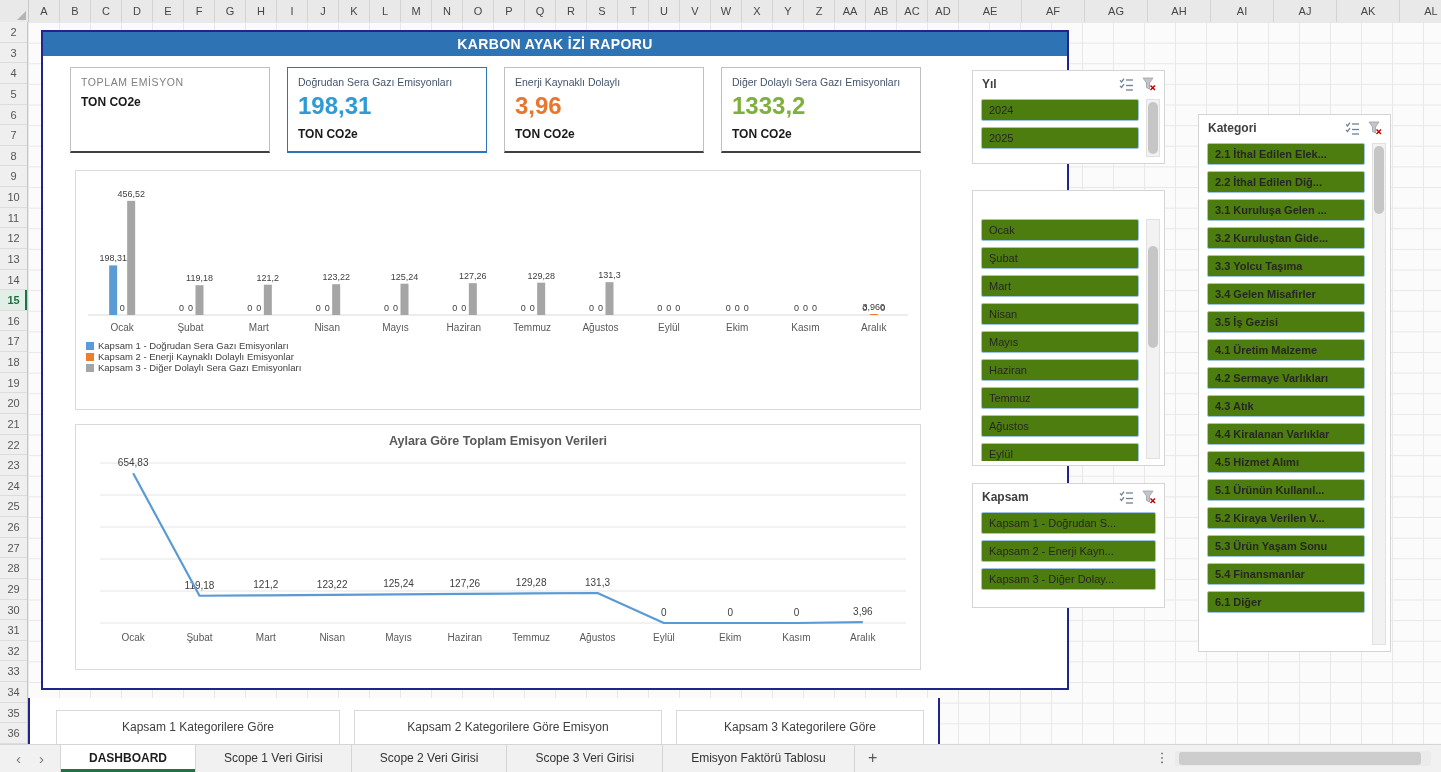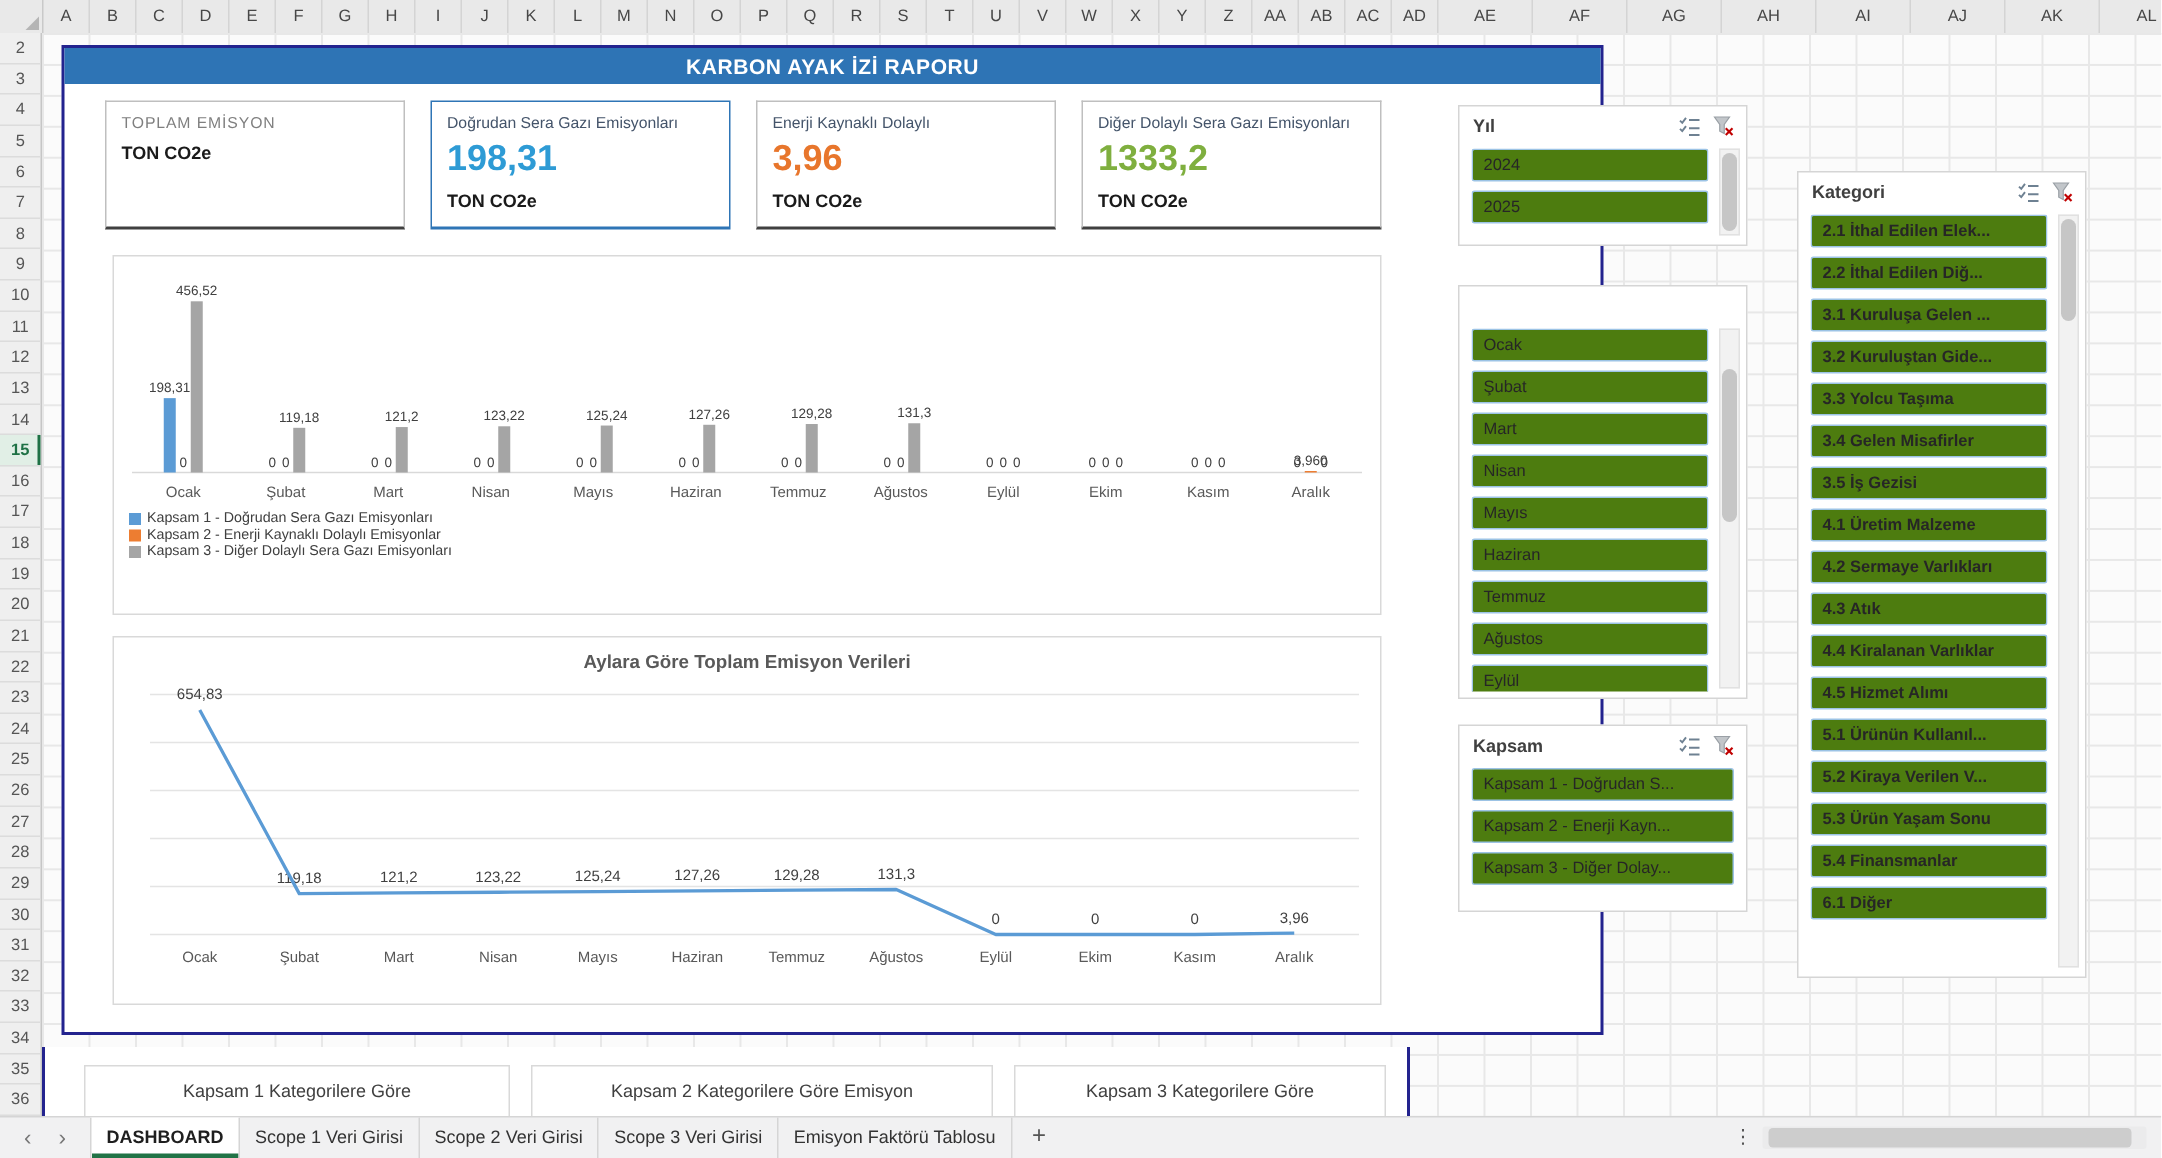--- a/index.html
+++ b/index.html
@@ -78,21 +78,21 @@
   .sthumb{position:absolute;left:1px;right:1px;background:#C6C6C6;border-radius:6px;}
   .s-yil .sthumb{top:2px;height:52px;}
   .s-ay .sthumb{top:26px;height:102px;}
   .s-kategori .sthumb{top:2px;height:68px;}
 
   
   .tabbar{position:absolute;left:0;top:744px;width:1441px;height:28px;background:#F1F1F2;
           border-top:1px solid #D5D5D5;display:flex;align-items:stretch;font-size:12px;color:#333;box-sizing:border-box;}
   .tab-nav{display:flex;align-items:center;gap:18px;padding:0 16px;color:#777;font-size:15px;}
   .tabs{display:flex;}
-  .tab{padding:0 10px;line-height:26px;border-right:1px solid #D5D5D5;color:#333;white-space:nowrap;}
+  .tab{padding:0 28px;line-height:26px;border-right:1px solid #D5D5D5;color:#333;white-space:nowrap;}
   .tabs .tab:first-child{border-left:1px solid #D5D5D5;}
   .tab.active{background:#fff;font-weight:bold;color:#1E1E1E;box-shadow:inset 0 -3px 0 #217346;}
   .tab-add{width:36px;text-align:center;line-height:26px;font-size:16px;color:#555;}
   .spacer{flex:1;}
   .tab-kebab{width:26px;text-align:center;line-height:26px;color:#555;font-size:13px;}
   .hscroll{width:256px;margin:6px 10px 6px 0;background:#EBEBEC;position:relative;border-radius:2px;}
   .hthumb{position:absolute;left:4px;right:10px;top:1px;bottom:1px;background:#CDCDCD;border-radius:3px;}
 </style>
 </head>
 <body>

